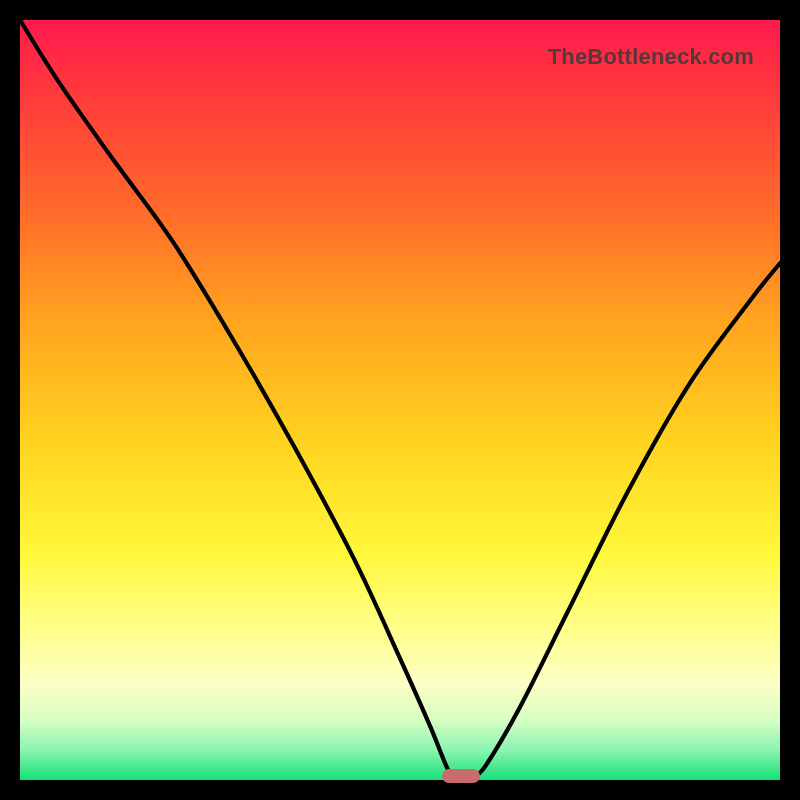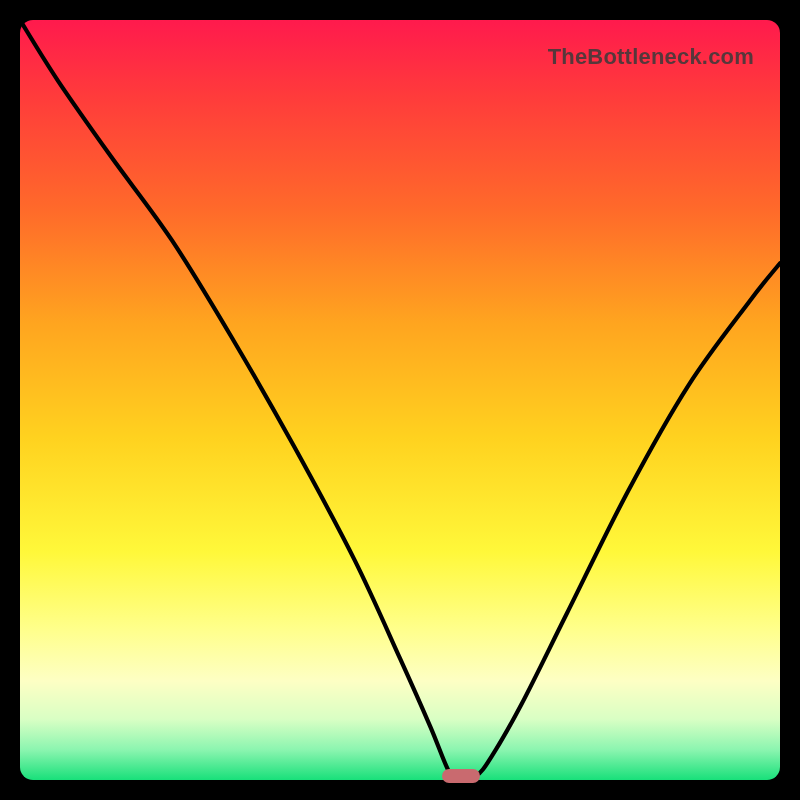--- a/index.html
+++ b/index.html
@@ -22,21 +22,20 @@
       #ff6a2a 25%,
       #ffa51f 40%,
       #ffd21f 55%,
       #fff83a 70%,
       #ffff8a 80%,
       #fdffc4 87%,
       #d9ffc4 92%,
       #8cf5b0 96%,
       #18e07a 100%
     );
-    border-radius: 13px;
   }
   .watermark {
     position: absolute;
     top: 24px;
     right: 26px;
     font-family: Arial, Helvetica, sans-serif;
     font-size: 22px;
     font-weight: 600;
     color: #3a3a3a;
     letter-spacing: 0.2px;

